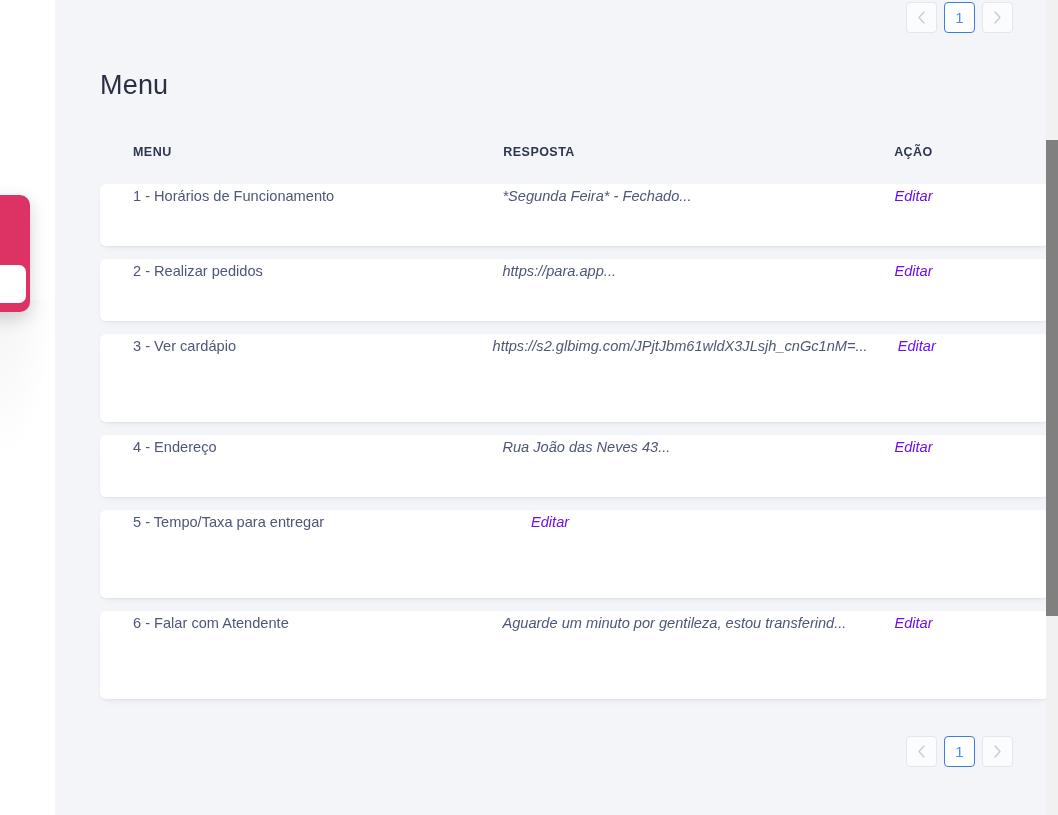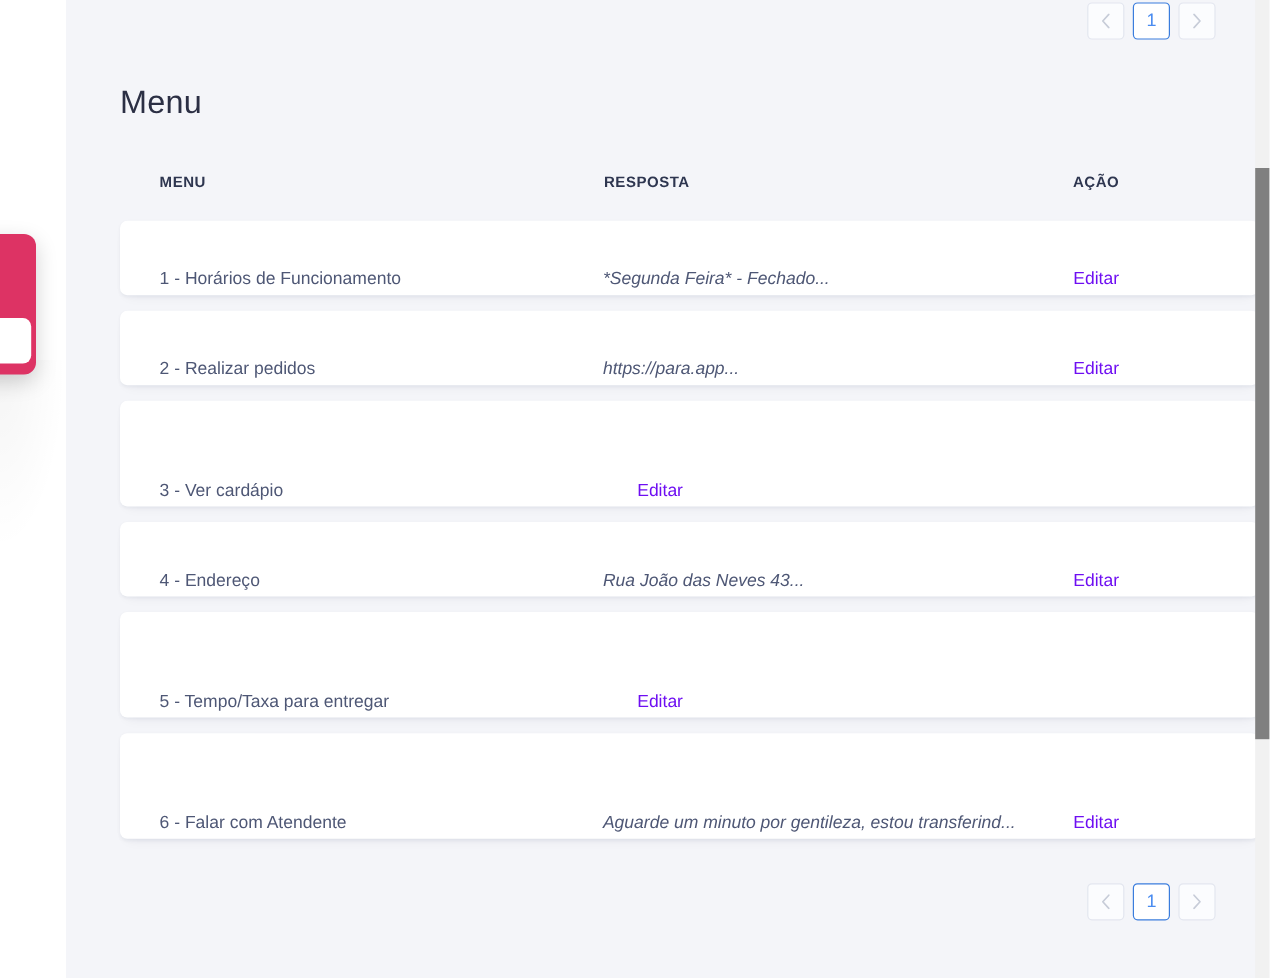--- a/index.html
+++ b/index.html
@@ -137,21 +137,21 @@
     letter-spacing: 0.45px;
   }
   .col-menu  { width: 398px; }
   .col-resp  { width: 420px; }
   .col-acao  { width: 131px; }
 
   .rows { margin-top: 14px; }
 
   .row {
     display: flex;
-    align-items: flex-end;
+    align-items: flex-start;
     background: #ffffff;
     border-radius: 6px;
     padding: 0 33px;
     margin-bottom: 13px;
     box-shadow: 0 1px 3px rgba(24,33,77,0.055), 0 6px 10px -6px rgba(24,33,77,0.07);
   }
   .row.h-short { height: 62px; }
   .row.h-tall  { height: 88px; }
 
   .cell {
@@ -161,20 +161,21 @@
     font-weight: 400;
   }
   .cell.resp { padding-right: 30px; font-style: italic; }
   .cell.acao { }
 
   .edit-link {
     font-size: 14.6px;
     color: #6e0ef2;
     cursor: pointer;
     text-decoration: none;
+    font-style: italic;
   }
 
   
   .scrollbar-track {
     position: absolute;
     right: 0; top: 0;
     width: 12px; height: 815px;
     background: #f1f1f1;
     z-index: 20;
   }
@@ -238,20 +239,21 @@
           <div class="row h-short">
             <div class="cell col-menu">2 - Realizar pedidos</div>
             <div class="cell resp col-resp">https://para.app...</div>
             <div class="cell acao col-acao">
               <a class="edit-link" href="#">Editar</a>
             </div>
           </div>
 
           <div class="row h-tall">
             <div class="cell col-menu">3 - Ver cardápio</div>
+            <div class="cell resp col-resp">https://s2.glbimg.com/JPjtJbm61wldX3JLsjh_cnGc1nM=...</div>
             <div class="cell acao col-acao">
               <a class="edit-link" href="#">Editar</a>
             </div>
           </div>
 
           <div class="row h-short">
             <div class="cell col-menu">4 - Endereço</div>
             <div class="cell resp col-resp">Rua João das Neves 43...</div>
             <div class="cell acao col-acao">
               <a class="edit-link" href="#">Editar</a>

